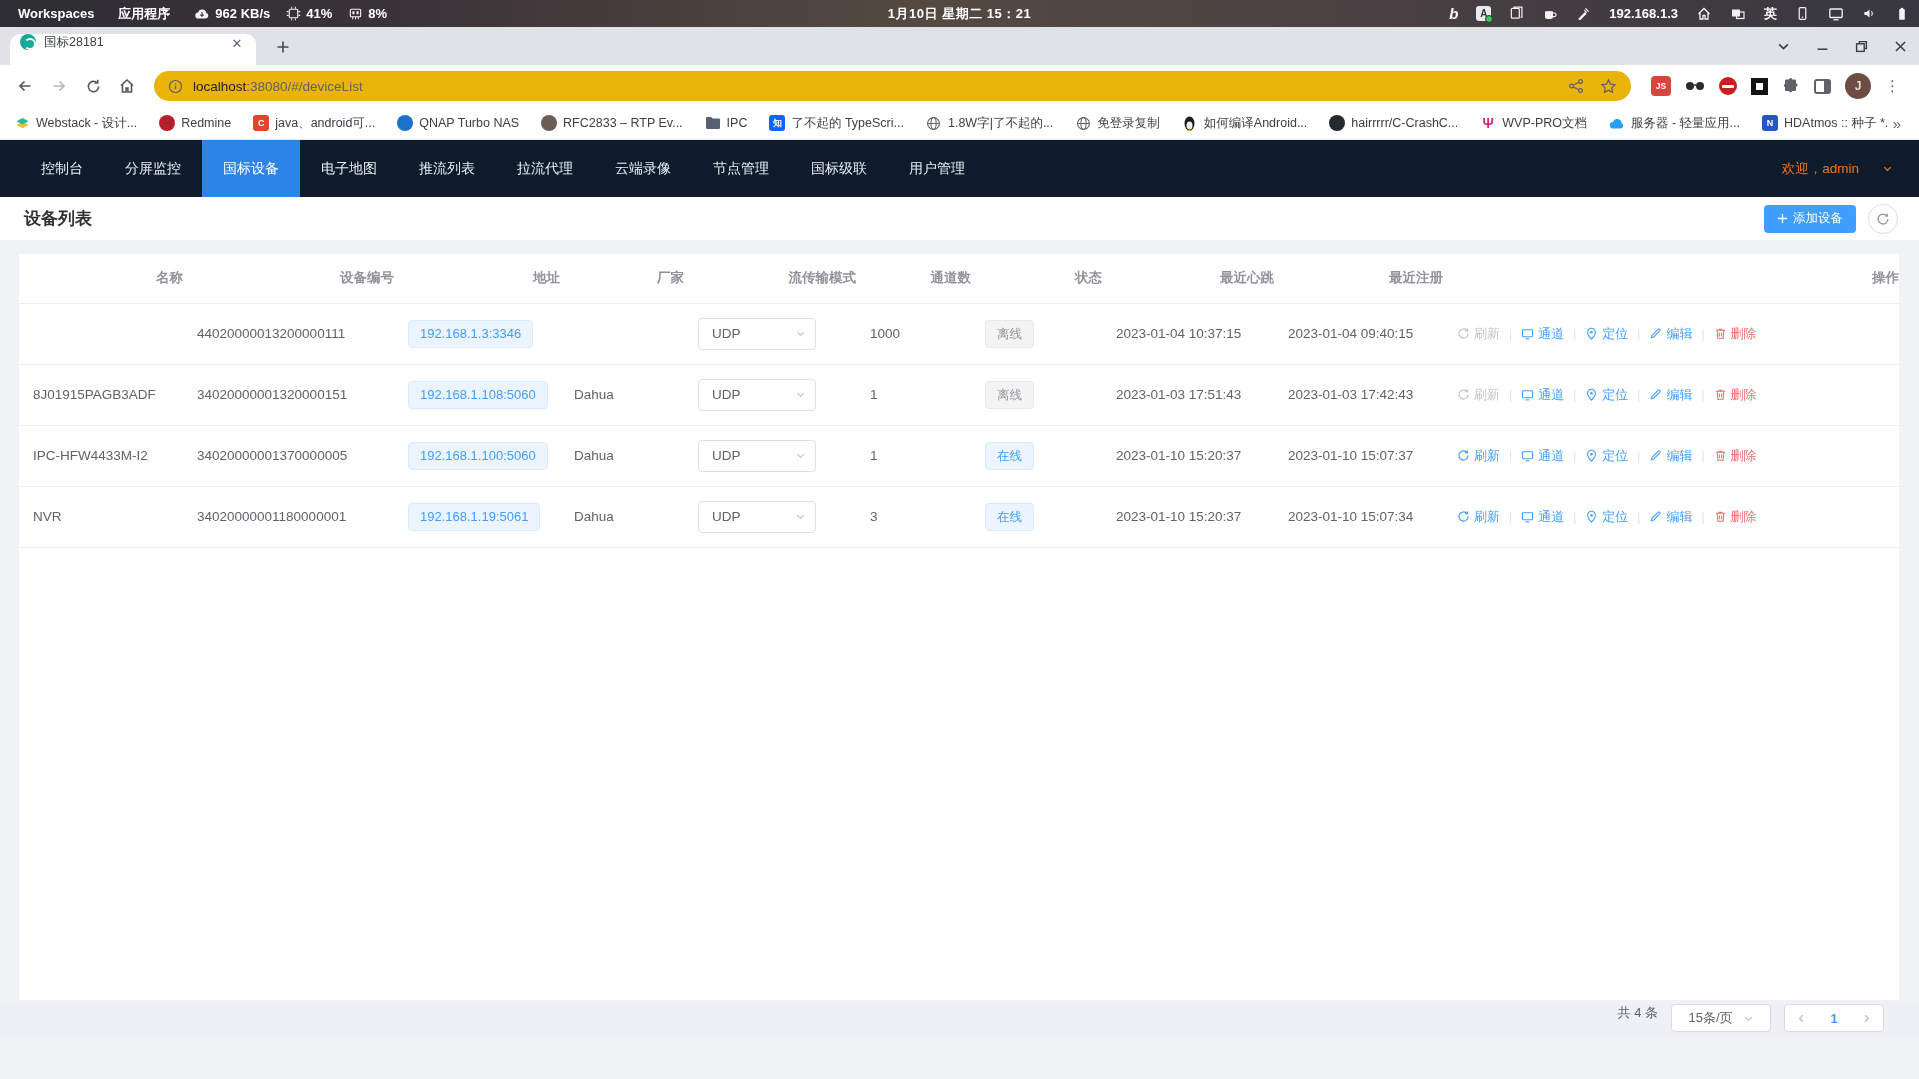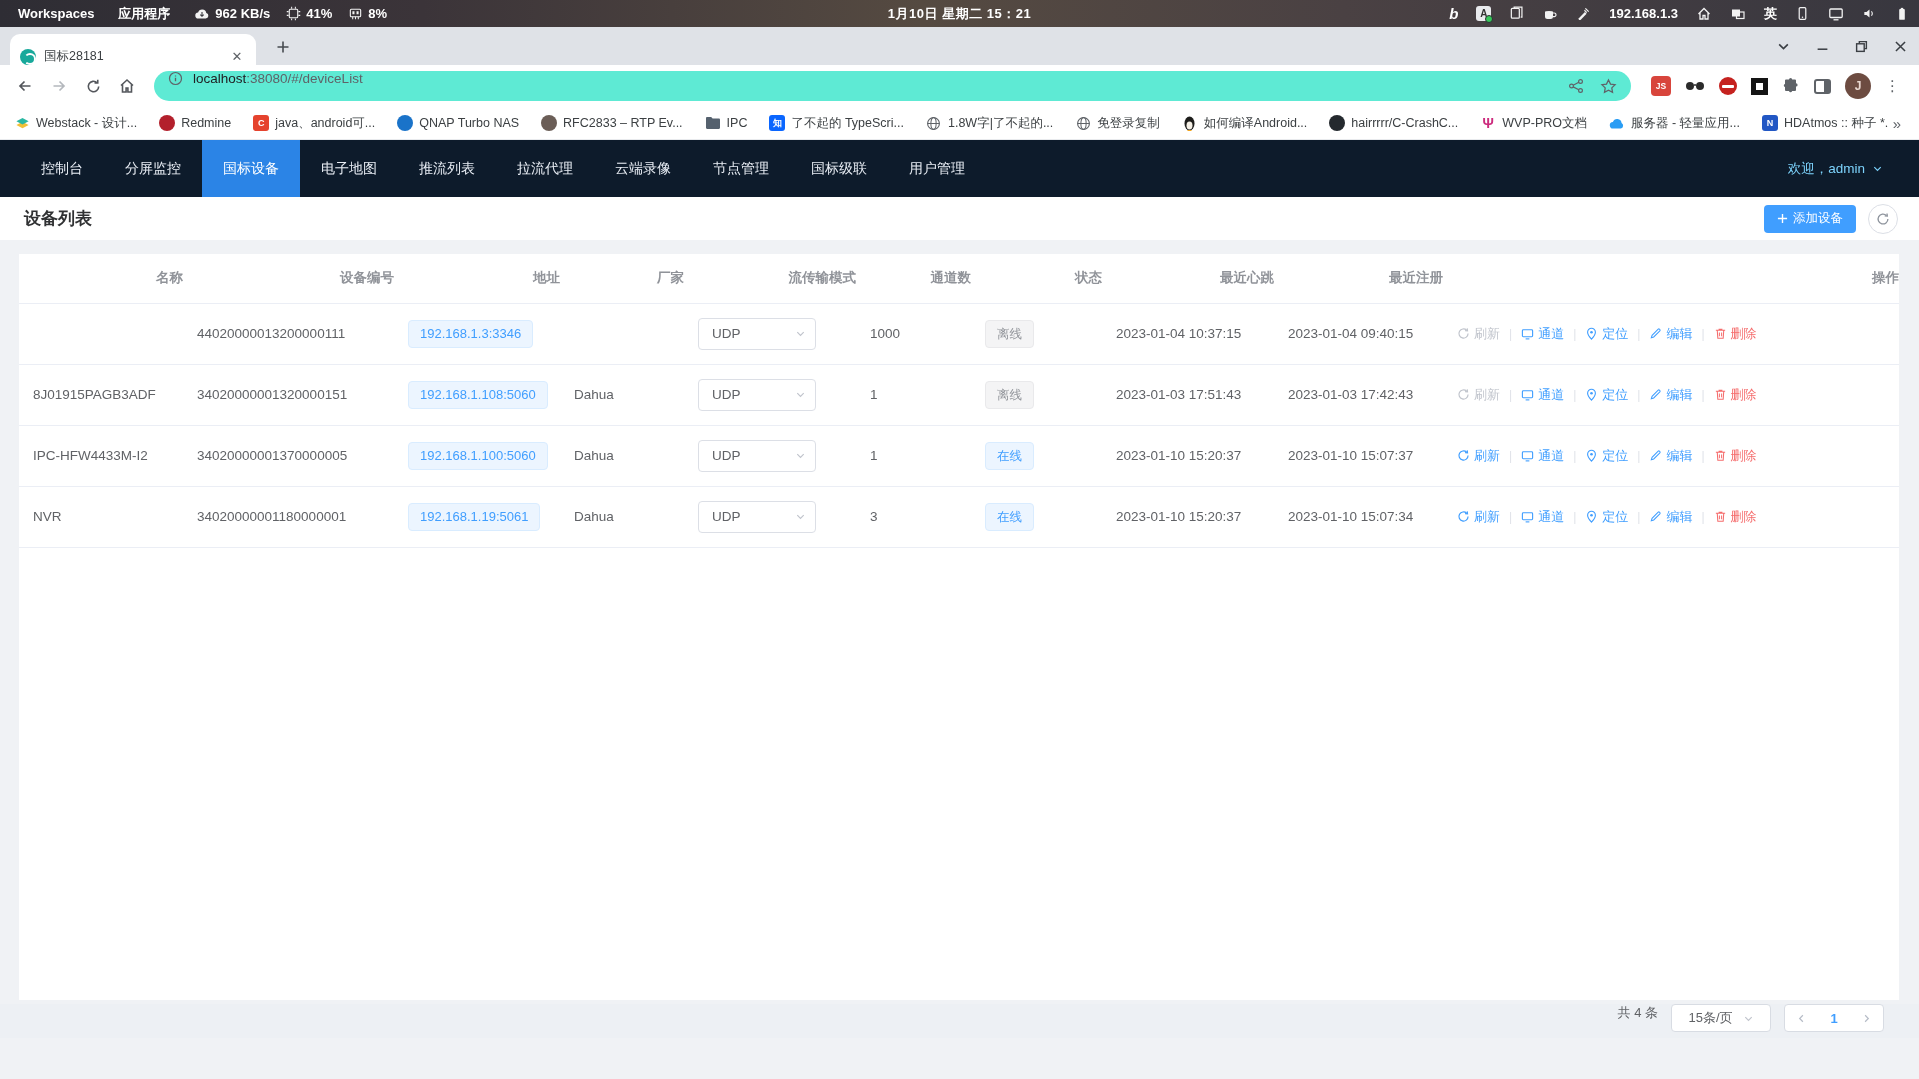--- a/index.html
+++ b/index.html
@@ -16,32 +16,32 @@
   .stat{display:flex;align-items:center;gap:5px}
   .sys-clock{position:absolute;left:50%;transform:translateX(-50%);font-weight:600;letter-spacing:.5px}
   .sys-right{margin-left:auto;display:flex;align-items:center;gap:18px;padding-right:10px}
   .sys-ico{color:#f2f2f2}
   .bing-b{font-weight:700;font-size:15px;font-style:italic}
   .dict-ico{position:relative;width:15px;height:15px;background:#e9ebee;border-radius:3px;color:#333;font-size:10px;font-weight:700;display:flex;align-items:center;justify-content:center;font-style:normal}
   .dict-ico::after{content:"";position:absolute;right:-2px;bottom:-2px;width:6px;height:6px;border-radius:50%;background:#35c759;border:1px solid #2e2d34}
 
   
   #tabstrip{position:absolute;top:27px;left:0;right:0;height:38px;background:#dfe2e7}
-  .tab{position:absolute;left:10px;bottom:0;width:246px;height:31px;background:#fff;border-radius:10px 10px 0 0;display:flex;align-items:flex-end;gap:8px;padding:0 10px;font-size:12.5px;color:#3c4043}
+  .tab{position:absolute;left:10px;bottom:0;width:246px;height:31px;background:#fff;border-radius:10px 10px 0 0;display:flex;align-items:flex-start;gap:8px;padding:0 10px;font-size:12.5px;color:#3c4043}
   .favicon{width:16px;height:16px;border-radius:50%;background:#18a99b;position:relative;flex:none}
   .favicon::after{content:"";position:absolute;left:4px;top:4px;width:8px;height:8px;border-radius:50%;border:2px solid #fff;border-left-color:transparent}
   .tab-close{margin-left:auto;color:#5f6368;font-size:13px;width:18px;height:18px;display:flex;align-items:center;justify-content:center;border-radius:50%}
   .newtab{position:absolute;left:270px;bottom:5px;width:26px;height:26px;display:flex;align-items:center;justify-content:center;color:#474b50}
   .wincontrols{position:absolute;right:12px;top:0;height:100%;display:flex;align-items:center;gap:26px;color:#3b3f44}
 
   
   #toolbar{position:absolute;top:65px;left:0;right:0;height:42px;background:#fff;display:flex;align-items:center;padding:0 10px;gap:4px}
   .tb-ico{width:30px;height:30px;display:flex;align-items:center;justify-content:center;color:#54575c;border-radius:50%}
   .tb-ico.dis{color:#b4b8bd}
-  .omnibox{flex:1;height:30px;margin:0 8px;background:#5eead4;border-radius:15px;display:flex;gap:10px;padding:0 14px;font-size:13.5px;color:#5f6368}
+  .omnibox{flex:1;height:30px;margin:0 8px;background:#eab308;border-radius:15px;display:flex;align-items:center;gap:10px;padding:0 14px;font-size:13.5px;color:#5f6368}
   .omni-host{color:#202124}
   .omni-right{margin-left:auto;display:flex;align-items:center;gap:16px;color:#5f6368}
   .ext-row{display:flex;align-items:center;gap:14px;padding:0 8px}
   .ext-js{width:20px;height:20px;border-radius:4px;background:#d8453c;color:#fff;font-size:8.5px;font-weight:700;display:flex;align-items:center;justify-content:center}
   .ext-noentry{width:18px;height:18px;border-radius:50%;background:#c5221f;position:relative}
   .ext-noentry::after{content:"";position:absolute;left:3px;top:7.5px;width:12px;height:3px;background:#fff;border-radius:1px}
   .ext-blacksq{width:17px;height:17px;background:#fff;border:5px solid #141414}
   .ext-sidebar{width:17px;height:15px;border:2px solid #5f6368;border-radius:3px;position:relative}
   .ext-sidebar::after{content:"";position:absolute;right:0;top:0;width:5px;height:100%;background:#5f6368}
   .avatar{width:26px;height:26px;border-radius:50%;background:#6d4c41;color:#e8d7cf;font-size:12px;font-weight:700;display:flex;align-items:center;justify-content:center}
@@ -51,21 +51,21 @@
   #bookmarks{position:absolute;top:107px;left:0;right:0;height:33px;background:#fff;border-bottom:1px solid #e8eaed;display:flex;align-items:center;padding:0 14px;font-size:12.5px;color:#3c4043}
   .bm-list{display:flex;align-items:center;overflow:hidden;flex:1}
   .bm{display:flex;align-items:center;gap:6px;margin-right:22px;white-space:nowrap;flex:none}
   .bm-ico{width:16px;height:16px;flex:none;display:flex;align-items:center;justify-content:center;font-size:9px;font-weight:700;color:#fff}
   .bm-overflow{margin-left:auto;color:#5f6368;font-size:15px;padding:0 4px}
 
   
   #navbar{position:absolute;top:140px;left:0;right:0;height:57px;background:#0d1b2b;display:flex;align-items:stretch;padding-left:20px;font-size:14px;color:#e9eef5}
   .nav-item{display:flex;align-items:center;padding:0 21px;cursor:pointer}
   .nav-item.active{background:#2b84e6;color:#fff}
-  .nav-right{margin-left:auto;display:flex;align-items:center;gap:7px;padding-right:36px;font-size:13.5px;color:#7dd3fc}
+  .nav-right{margin-left:auto;display:flex;align-items:center;gap:23px;padding-right:26px;font-size:13.5px;color:#f97316}
 
   
   #pagehead{position:absolute;top:197px;left:0;right:0;height:43px;background:#fff;display:flex;align-items:center;padding:0 21px 0 24px}
   .page-title{font-size:17px;font-weight:700;color:#303133}
   .ph-right{margin-left:auto;display:flex;align-items:center;gap:12px}
   .btn-add{height:28px;border:none;border-radius:4px;background:#409eff;color:#fff;font-size:12.5px;display:inline-flex;align-items:center;gap:5px;padding:0 13px;cursor:pointer;font-family:Liberation Mono, monospace}
   .btn-refresh{width:30px;height:30px;border-radius:50%;border:1px solid #dcdfe6;background:#fff;color:#8d939c;display:flex;align-items:center;justify-content:center;cursor:pointer}
 
   
   #content{position:absolute;top:240px;left:0;right:0;bottom:0;background:#f0f2f5}

